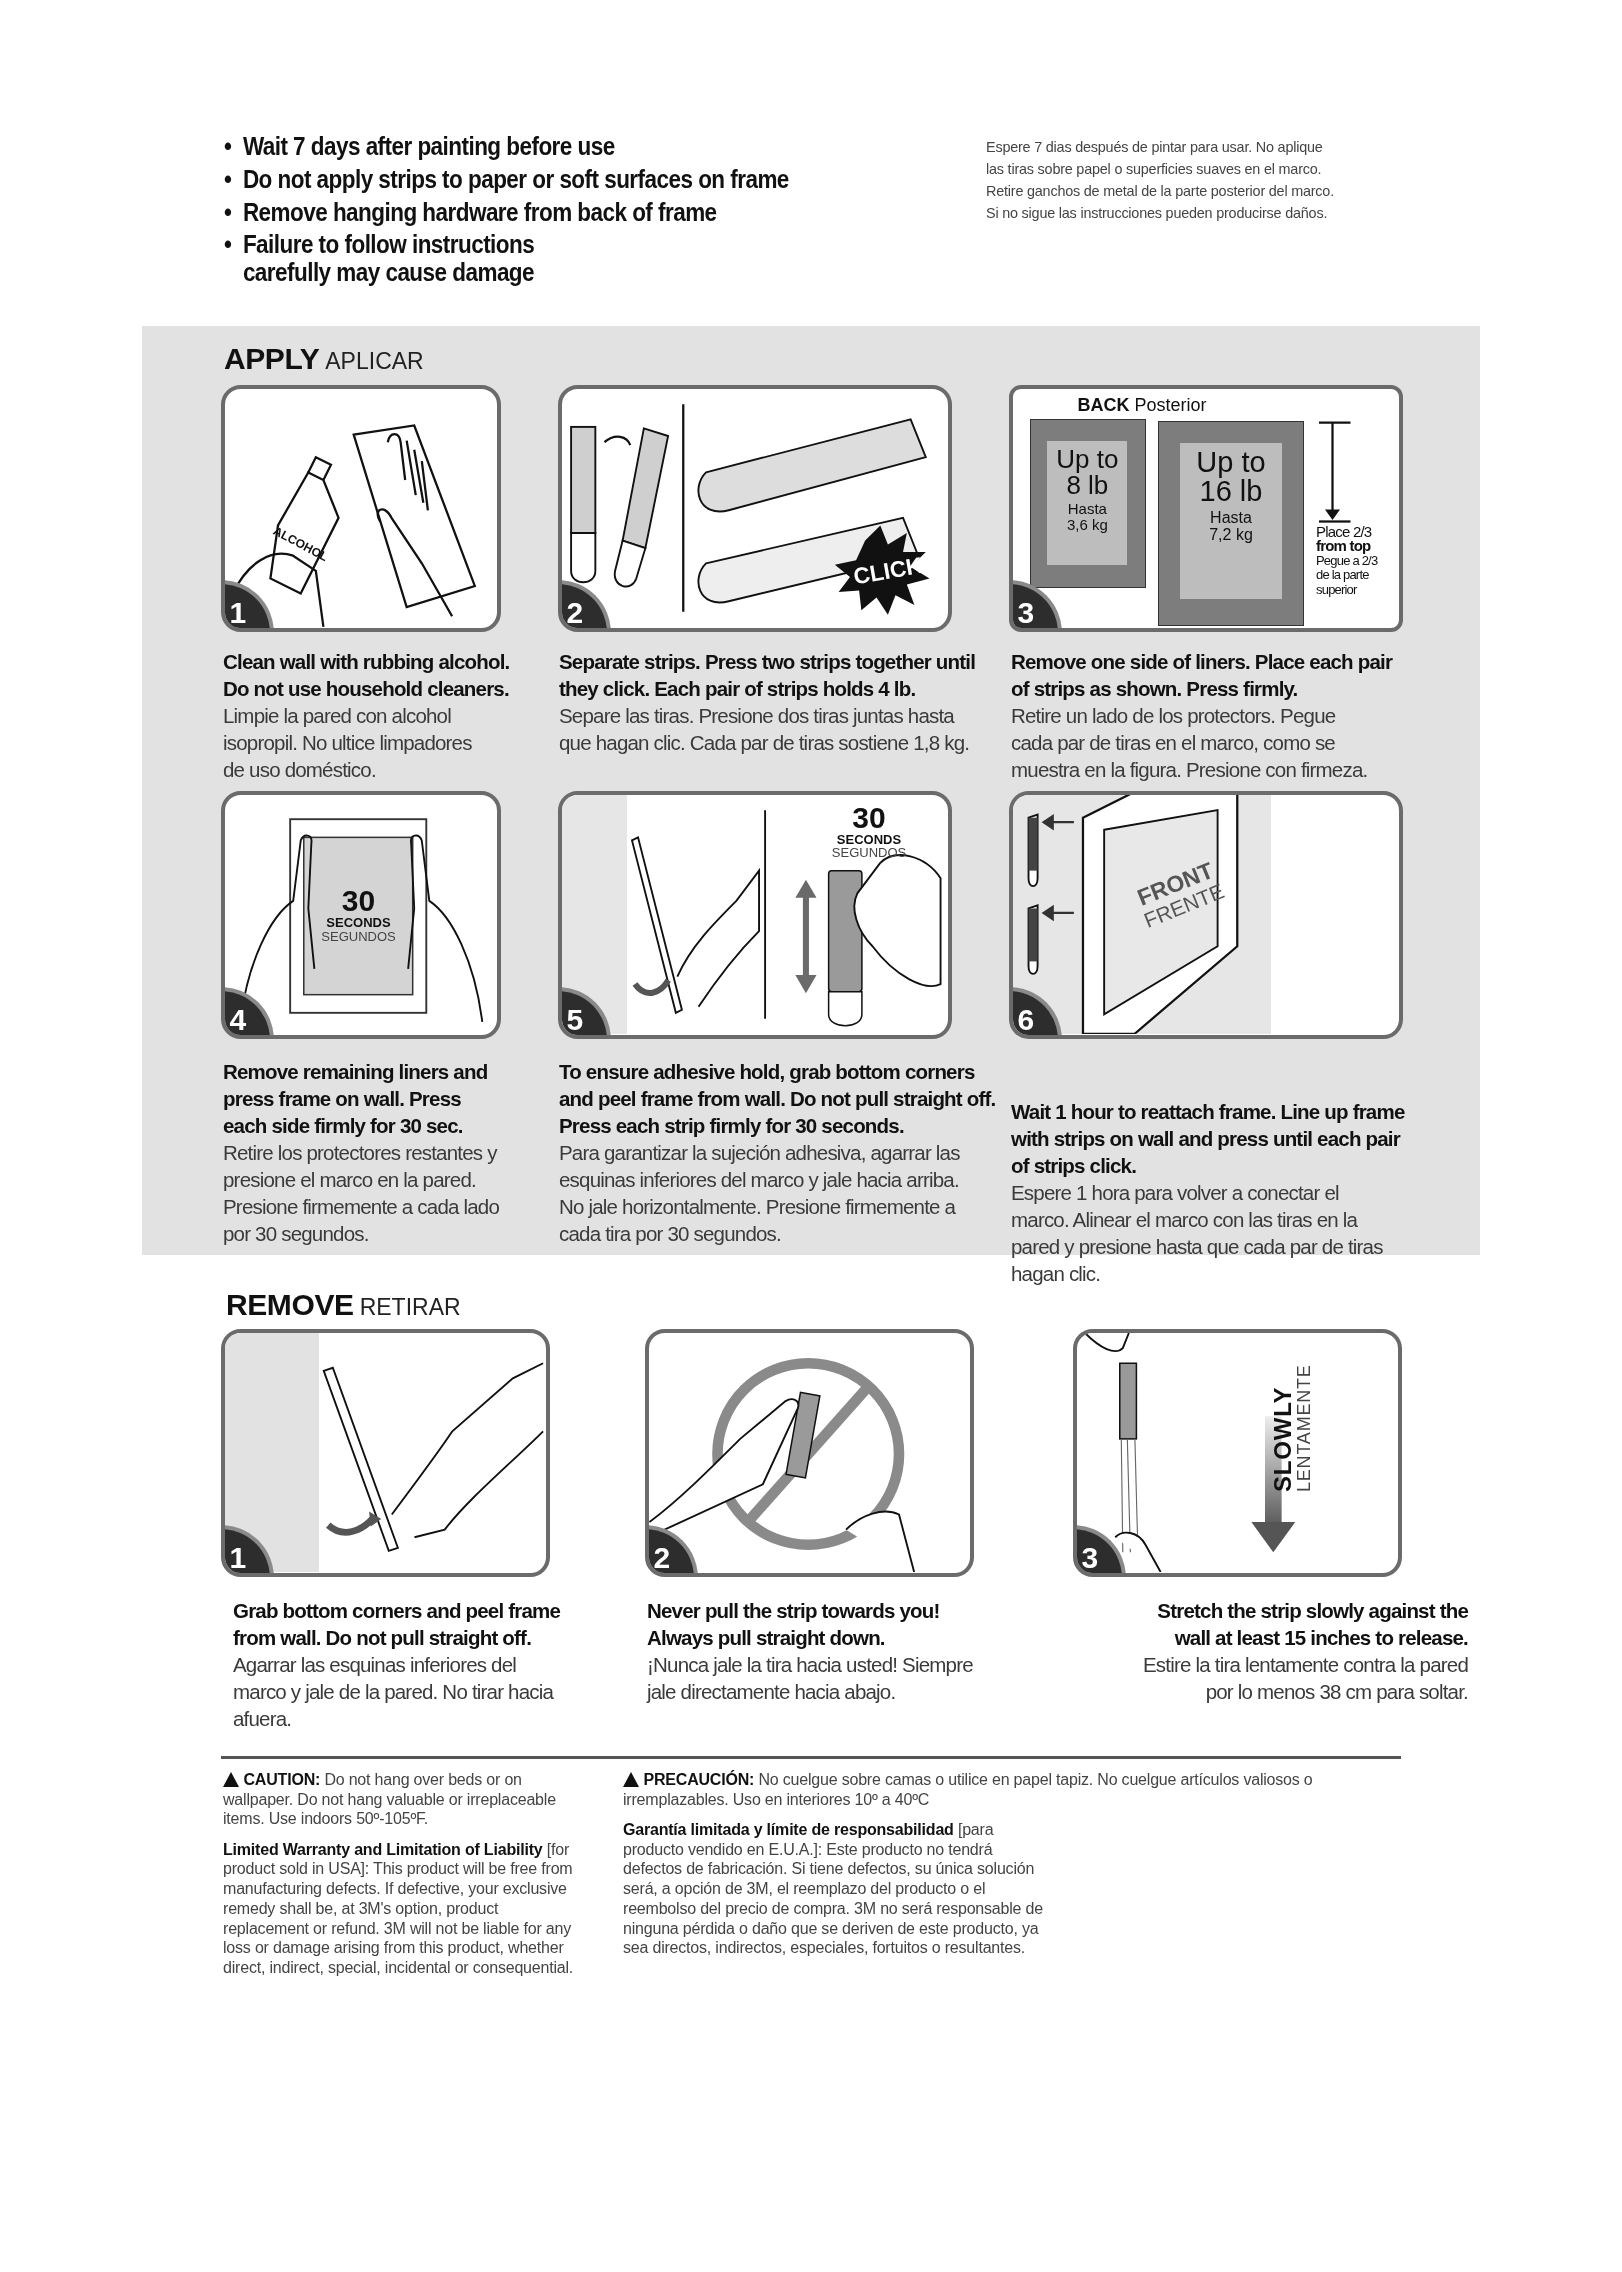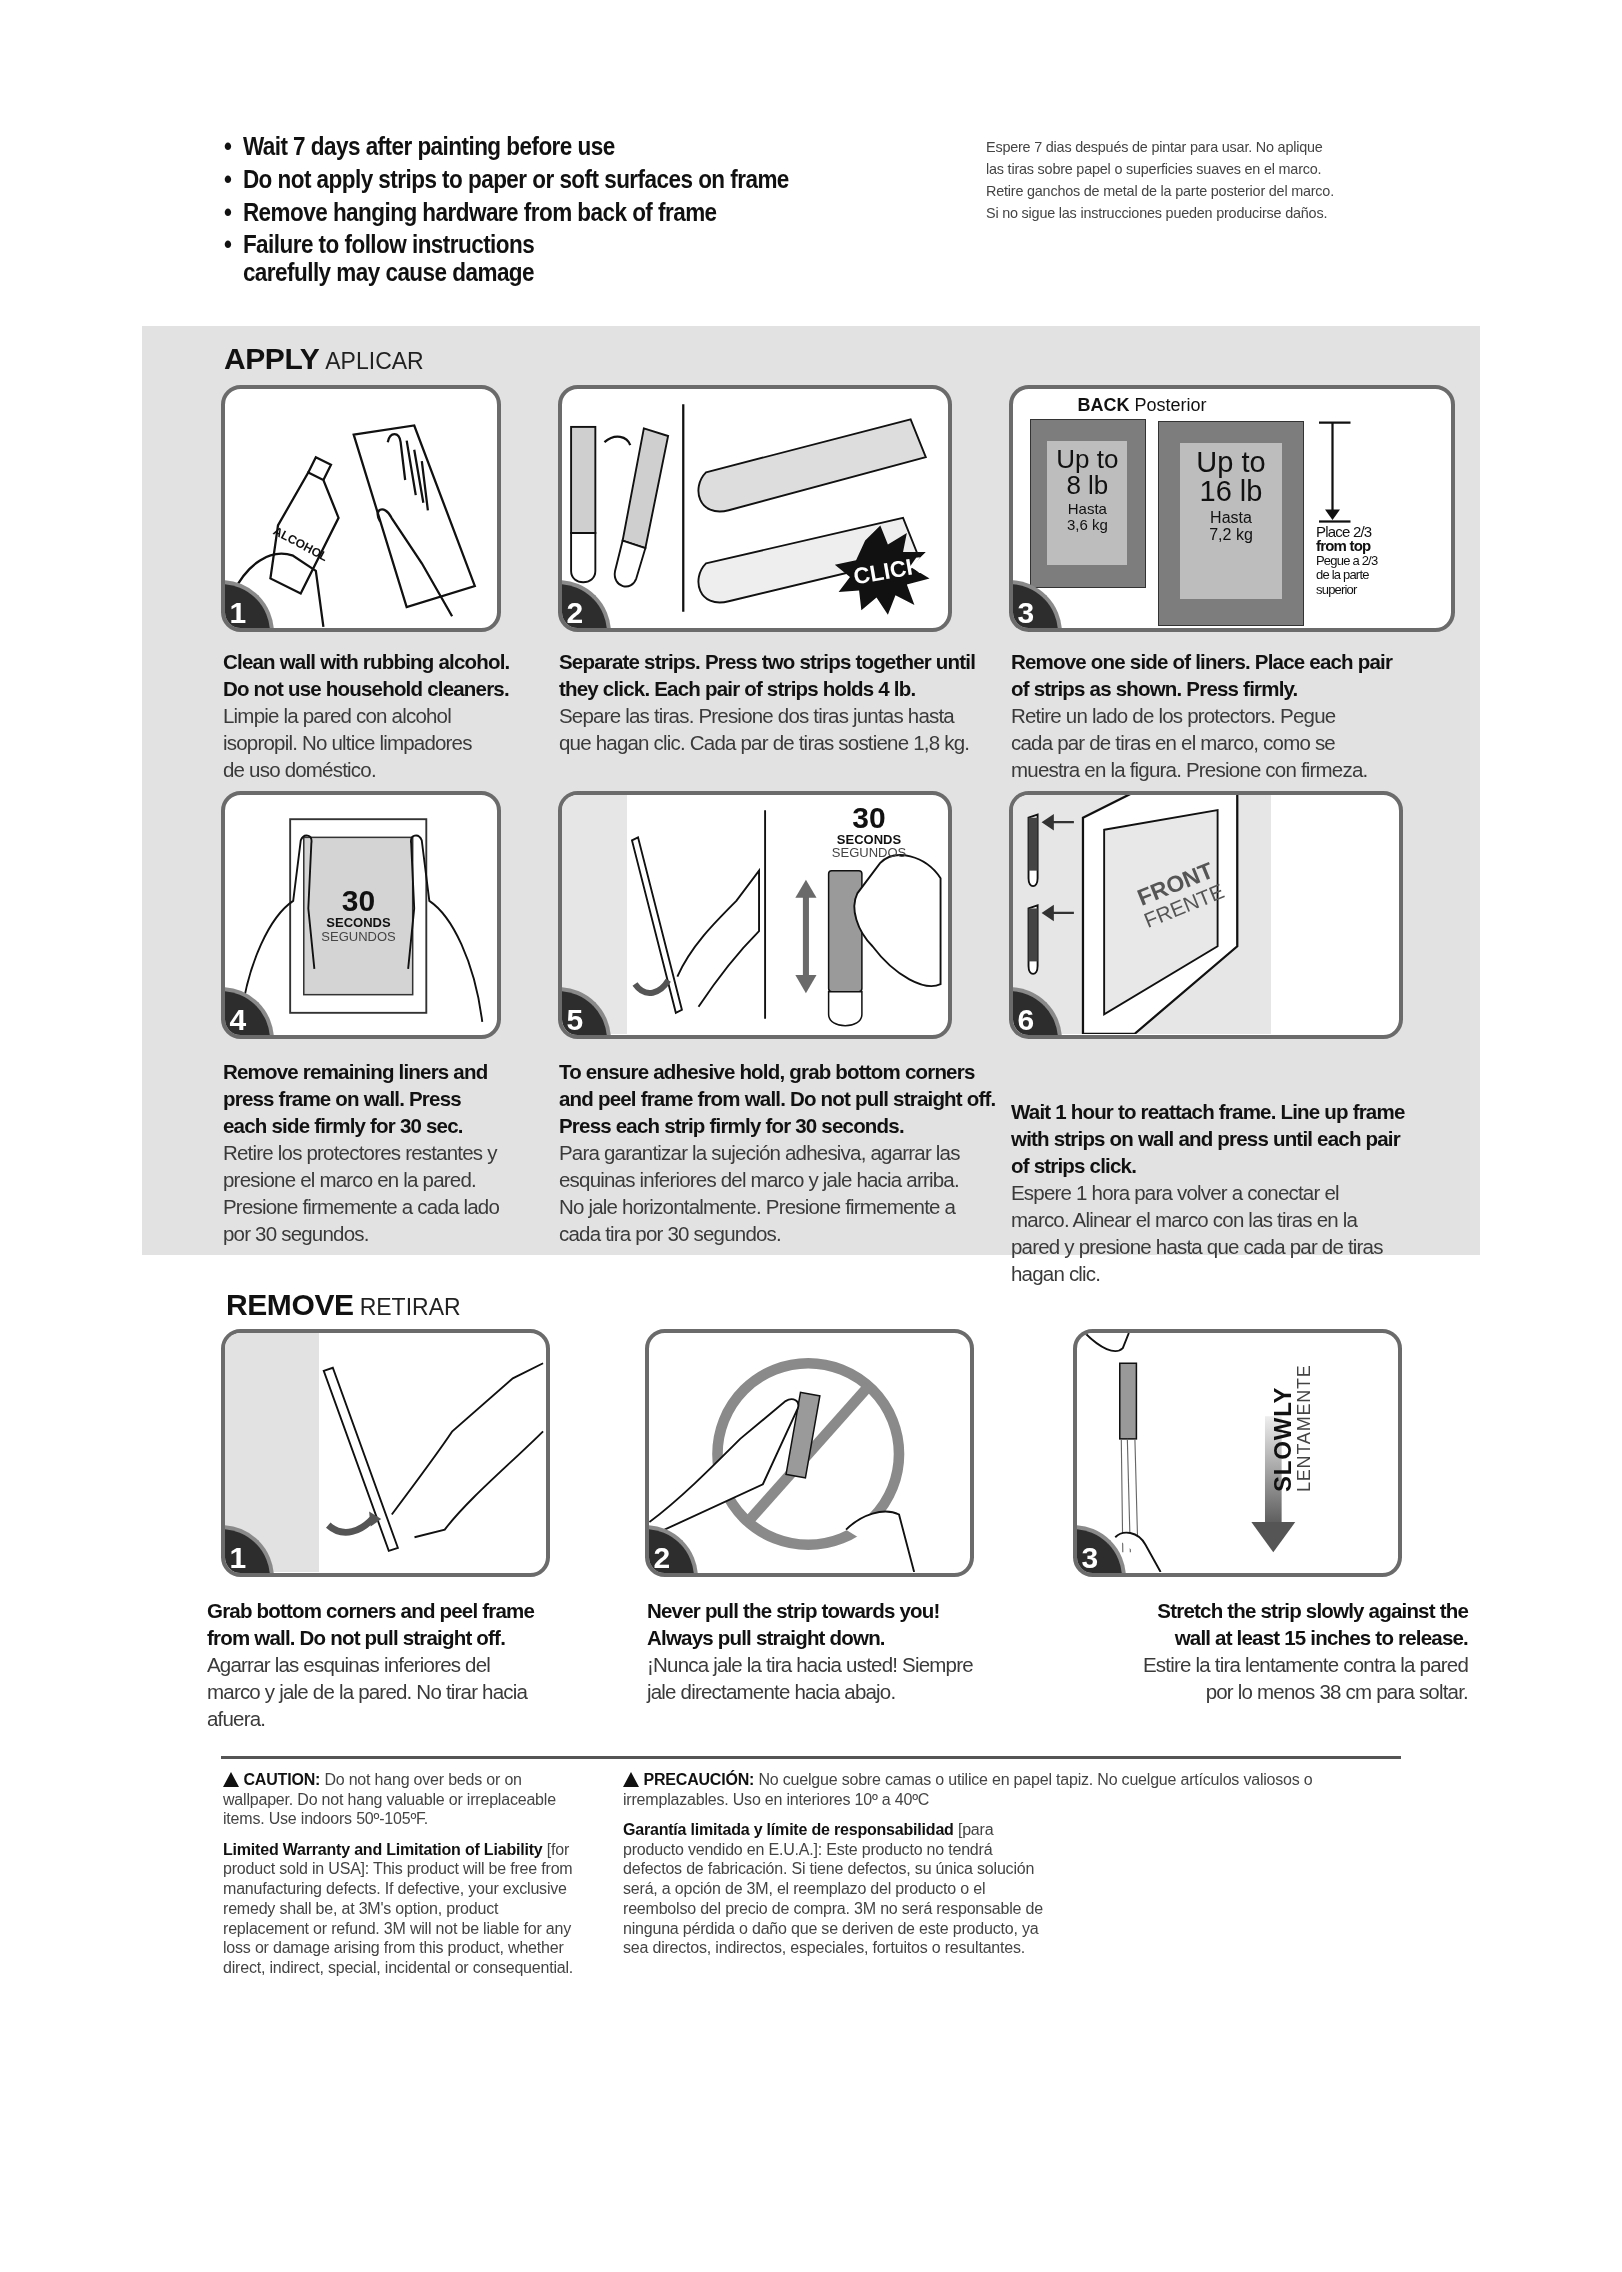--- a/index.html
+++ b/index.html
@@ -107,21 +107,21 @@
       <path d="M190 230 L450 170 L470 220 L220 280 C180 290 170 250 190 230 Z" fill="#eee"></path>
     </g>
     <polygon points="400,200 420,180 430,205 455,190 450,215 480,215 460,235 485,250 455,258 465,285 440,272 430,298 415,275 395,292 392,266 365,268 380,248 360,232 388,226" fill="#111"></polygon>
     <text x="385" y="252" fill="#fff" font-size="30" font-weight="bold" font-family="Liberation Sans, sans-serif" transform="rotate(-10 420 245)">CLICK!</text>
   </svg>
   <div class="badge">
       <span>2</span>
     </div>
 </div>
 
-<div class="abs panel" style="left:1009px; top:385px; width:446px; height:247px;">
+<div class="abs panel" style="left:1009px; top:385px; width:394px; height:247px;border-radius:12px;">
   <div class="abs" style="left:0; top:6px; width:258px; text-align:center; font-size:18px;">
     <b>BACK</b> <span>Posterior</span>
   </div>
 
   <div class="abs" style="left:16.7px; top:30px; width:114px; height:167px; background:#7d7d7d; border:1.5px solid #333;">
     <div class="abs" style="left:16.7px; top:21px; width:80px; height:124px; background:#bdbdbd; text-align:center;">
       <div style="font-size:26px; line-height:26px; margin-top:4.5px;">Up to</div>
       <div style="font-size:26px; line-height:26px;">8 lb</div>
       <div style="font-size:15px; line-height:16.7px; margin-top:3px;">Hasta</div>
       <div style="font-size:15px; line-height:16.7px;">3,6 kg</div>
@@ -320,21 +320,21 @@
   </svg>
   <div class="abs" style="left:194px; top:159px; transform:rotate(-90deg); transform-origin:left top; white-space:nowrap;">
     <div style="font-size:24px; font-weight:bold; line-height:24px; letter-spacing:0.8px;">SLOWLY</div>
     <div style="font-size:18px; line-height:18px; color:#444; letter-spacing:0.8px;">LENTAMENTE</div>
   </div>
   <div class="badge">
       <span>3</span>
     </div>
 </div>
 
-<div class="abs step-text" style="left:207px; top:1597px; width:364px;">
+<div class="abs step-text" style="left:233px; top:1597px; width:364px;">
   <div class="en">Grab bottom corners and peel frame</div>
   <div class="en">from wall. Do not pull straight off.</div>
   <div class="es">Agarrar las esquinas inferiores del</div>
   <div class="es">marco y jale de la pared. No tirar hacia</div>
   <div class="es">afuera.</div>
 </div>
 <div class="abs step-text" style="left:647px; top:1597px; width:394px;">
   <div class="en">Never pull the strip towards you!</div>
   <div class="en">Always pull straight down.</div>
   <div class="es">¡Nunca jale la tira hacia usted! Siempre</div>

